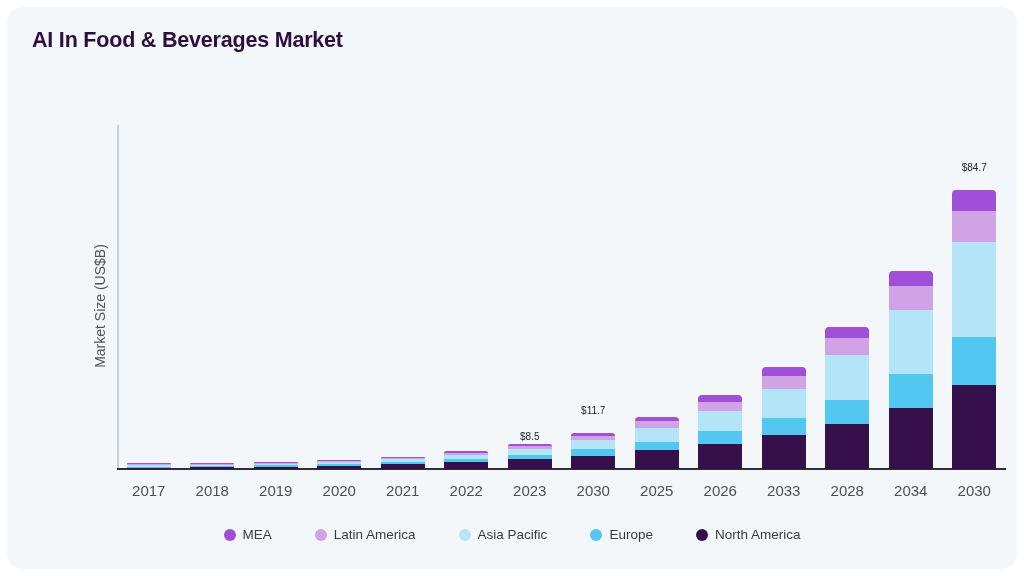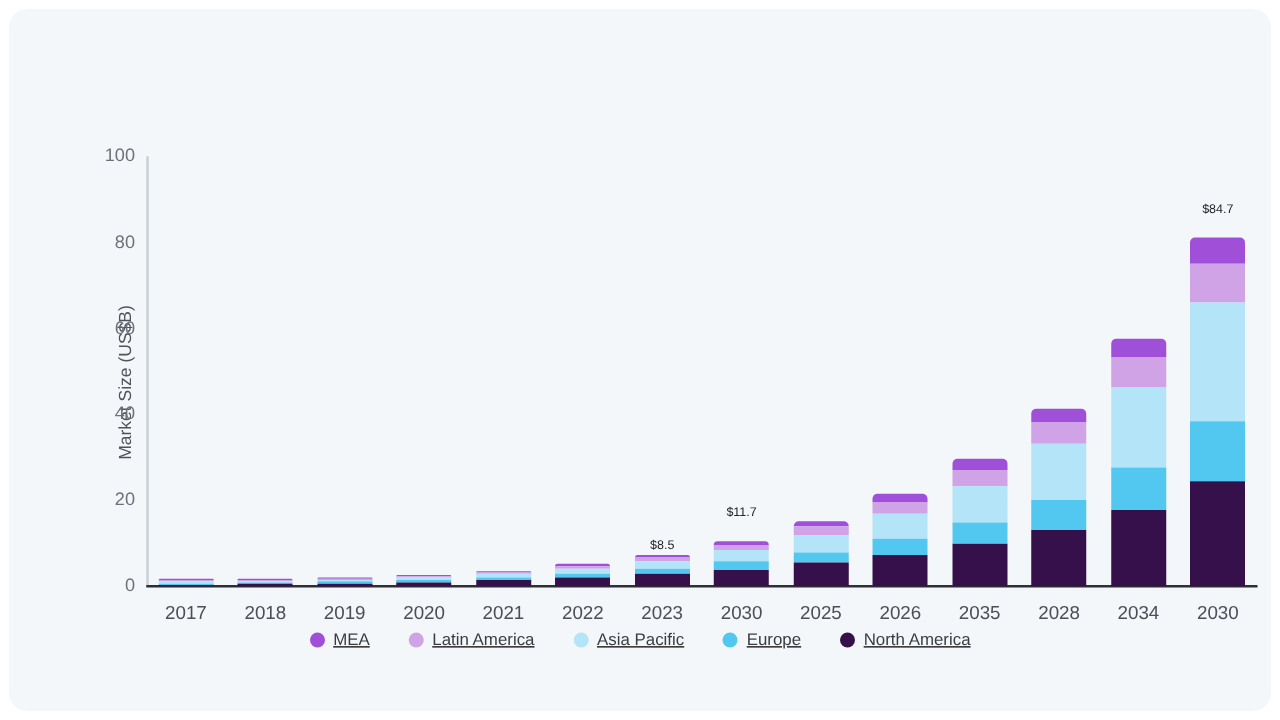--- a/index.html
+++ b/index.html
@@ -29,41 +29,34 @@
   #yticks{position:absolute;left:14px;top:117px;width:86px;height:344px;}
   #ylabel{position:absolute;left:-8px;top:290px;width:200px;text-align:center;transform:rotate(-90deg);transform-origin:center;font-size:14px;color:#50535B;}
 
   .xtick{position:absolute;top:474px;transform:translateX(-50%);font-size:15px;color:#4C4F57;white-space:nowrap;}
 
   .bar{position:absolute;bottom:0;width:44px;transform:translateX(-50%);display:flex;flex-direction:column;justify-content:flex-end;}
   .seg{width:100%;}
   .bar .seg:first-child{border-top-left-radius:4px;border-top-right-radius:4px;}
   .vlabel{position:absolute;transform:translateX(-50%);font-size:10px;color:#23242B;white-space:nowrap;}
 
-  #legend{position:absolute;left:0;top:496px;width:1008px;display:flex;justify-content:center;align-items:center;gap:31px;text-decoration:underline;}
+  #legend{position:absolute;left:0;top:519px;width:1008px;display:flex;justify-content:center;align-items:center;gap:43px;}
   .lgitem{display:flex;align-items:center;gap:7px;}
   .lgdot{width:12px;height:12px;border-radius:50%;}
   .lgtxt{font-size:13.5px;color:#3A3C44;}
 </style>
 </head>
 <body>
 
 <div id="card">
 
+  <div id="title">AI In Food &amp; Beverages Market</div>
 
 
   <div id="ylabel">Market Size (US$B)</div>
-  <div id="yticks">
-      <div class="ytick" style="top: 0px;">100</div>
-      <div class="ytick" style="top: 68.8px;">80</div>
-      <div class="ytick" style="top: 137.6px;">60</div>
-      <div class="ytick" style="top: 206.4px;">40</div>
-      <div class="ytick" style="top: 275.2px;">20</div>
-      <div class="ytick" style="top: 344px;">0</div>
-    </div>
   <div id="yaxisline"></div>
   <div id="xaxisline"></div>
 
   <div id="plot">
       <div class="bar" style="left: 31.75px;">
         <div class="seg" style="height: 1.2px; background: rgb(160, 79, 216);"></div>
         <div class="seg" style="height: 1.2px; background: rgb(207, 163, 230);"></div>
         <div class="seg" style="height: 1.2px; background: rgb(180, 228, 247);"></div>
         <div class="seg" style="height: 1.2px; background: rgb(82, 199, 240);"></div>
         <div class="seg" style="height: 1.2px; background: rgb(53, 16, 75);"></div>
@@ -188,18 +181,18 @@
     <div class="xtick" style="left: 267.75px;">2019</div>
     <div class="xtick" style="left: 331.25px;">2020</div>
     <div class="xtick" style="left: 394.75px;">2021</div>
     <div class="xtick" style="left: 458.25px;">2022</div>
     <div class="xtick" style="left: 521.75px;">2023</div>
     <div class="vlabel" style="left: 521.75px; top: 423px;">$8.5</div>
     <div class="xtick" style="left: 585.25px;">2030</div>
     <div class="vlabel" style="left: 585.25px; top: 396.536px;">$11.7</div>
     <div class="xtick" style="left: 648.75px;">2025</div>
     <div class="xtick" style="left: 712.25px;">2026</div>
-    <div class="xtick" style="left: 775.75px;">2035</div>
+    <div class="xtick" style="left: 775.75px;">2033</div>
     <div class="xtick" style="left: 839.25px;">2028</div>
     <div class="xtick" style="left: 902.75px;">2034</div>
     <div class="xtick" style="left: 966.25px;">2030</div>
     <div class="vlabel" style="left: 966.25px; top: 153.672px;">$84.7</div>
   </div>
 
 </body></html>

